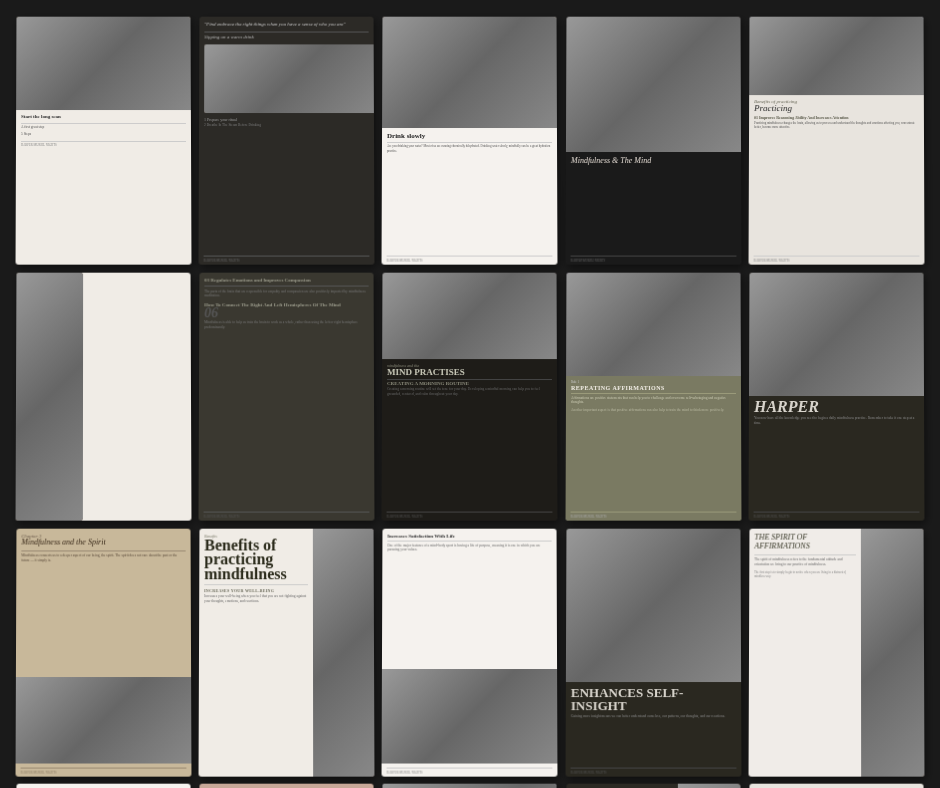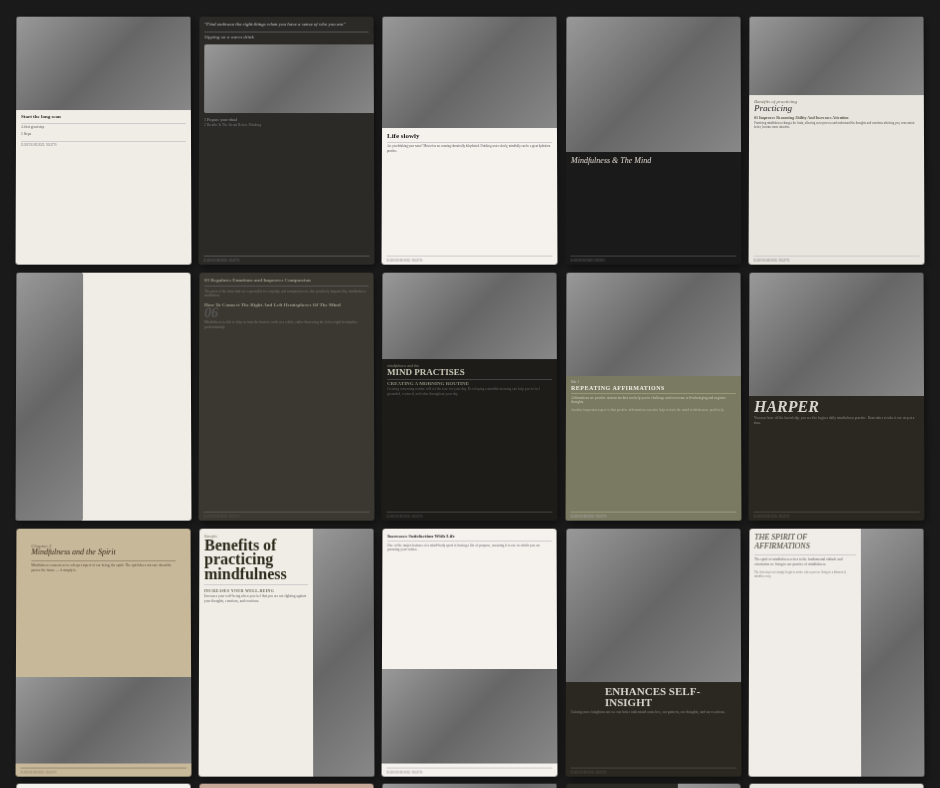--- a/index.html
+++ b/index.html
@@ -119,21 +119,21 @@
     </div>
     <div style="padding:2px 5px;margin-top:auto;">
       <div class="divider divider-dark"></div>
       <div style="font-size:3px;color:#666;">HARPER MURIEL NIGHTS</div>
     </div>
   </div>
 
   <div class="page-card" style="background:#f5f2ee;">
     <div class="photo-placeholder" style="height:45%;background:linear-gradient(160deg,#6a5a4a,#8a7a6a,#5a4a3a);"></div>
     <div class="card-content">
-      <div class="card-title-lg serif-display">Life slowly</div>
+      <div class="card-title-lg serif-display">Drink slowly</div>
       <div class="divider"></div>
       <div class="card-text" style="margin-top:2px;font-size:3px;line-height:1.5;">Are you drinking your water? Most of us are running chronically dehydrated. Drinking water slowly, mindfully can be a great hydration practice.</div>
     </div>
     <div style="padding:2px 5px;margin-top:auto;">
       <div class="divider"></div>
       <div style="font-size:3px;color:#888;">HARPER MURIEL NIGHTS</div>
     </div>
   </div>
 
   <div class="page-card" style="background:#1a1a1a;">
@@ -218,21 +218,21 @@
       <div style="font-size:16px;font-weight:bold;color:#d8d4cc;font-style:italic;font-family:'Times New Roman',serif;line-height:0.9;">HARPER</div>
       <div style="font-size:3.5px;color:#888;line-height:1.4;margin-top:2px;">You now have all the knowledge you need to begin a daily mindfulness practice. Remember to take it one step at a time.</div>
     </div>
     <div style="padding:2px 5px;margin-top:auto;">
       <div class="divider" style="background:#444;"></div>
       <div style="font-size:3px;color:#555;">HARPER MURIEL NIGHTS</div>
     </div>
   </div>
 
   <div class="page-card" style="background:#c8b89a;">
-    <div style="padding:15px;">
+    <div style="padding:5px;">
       <div style="font-size:5px;font-style:italic;color:#6a5a4a;">Chapter 3</div>
       <div style="font-size:8px;font-style:italic;color:#3a2a1a;font-family:'Times New Roman',serif;line-height:1.1;">Mindfulness and the Spirit</div>
       <div class="divider" style="background:#9a8a72;margin:3px 0;"></div>
       <div style="font-size:3.5px;color:#5a4a3a;line-height:1.4;">Mindfulness connects us to a deeper aspect of our being, the spirit. The spirit does not care about the past or the future — it simply is.</div>
     </div>
     <div class="photo-placeholder" style="height:35%;background:linear-gradient(160deg,#3a3030,#5a4a4a,#2a2020);margin-top:auto;"></div>
     <div style="padding:2px 5px;">
       <div class="divider" style="background:#9a8a72;"></div>
       <div style="font-size:3px;color:#8a7a62;">HARPER MURIEL NIGHTS</div>
     </div>
@@ -260,21 +260,21 @@
     <div class="photo-placeholder" style="height:38%;background:linear-gradient(160deg,#4a3a4a,#6a5a6a,#3a2a3a);margin-top:auto;"></div>
     <div style="padding:2px 5px;">
       <div class="divider"></div>
       <div style="font-size:3px;color:#888;">HARPER MURIEL NIGHTS</div>
     </div>
   </div>
 
   <div class="page-card" style="background:#2a2820;">
     <div class="photo-placeholder" style="height:62%;background:linear-gradient(160deg,#2a3a2a,#4a5a4a,#1a2a1a);"></div>
     <div style="padding:4px 5px;">
-      <div style="font-size:11px;font-weight:bold;color:#d8d4cc;text-transform:uppercase;line-height:1.0;margin-left:34px;">ENHANCES SELF-INSIGHT</div>
+      <div style="font-size:13px;font-weight:bold;color:#d8d4cc;text-transform:uppercase;line-height:1.0;">ENHANCES SELF-INSIGHT</div>
       <div style="font-size:3.5px;color:#888;line-height:1.4;margin-top:2px;">Gaining more insight means we can better understand ourselves, our patterns, our thoughts, and our reactions.</div>
     </div>
     <div style="padding:2px 5px;margin-top:auto;">
       <div class="divider" style="background:#444;"></div>
       <div style="font-size:3px;color:#555;">HARPER MURIEL NIGHTS</div>
     </div>
   </div>
 
   <div class="page-card" style="background:#f0ece8;">
     <div style="display:flex;height:100%;">

